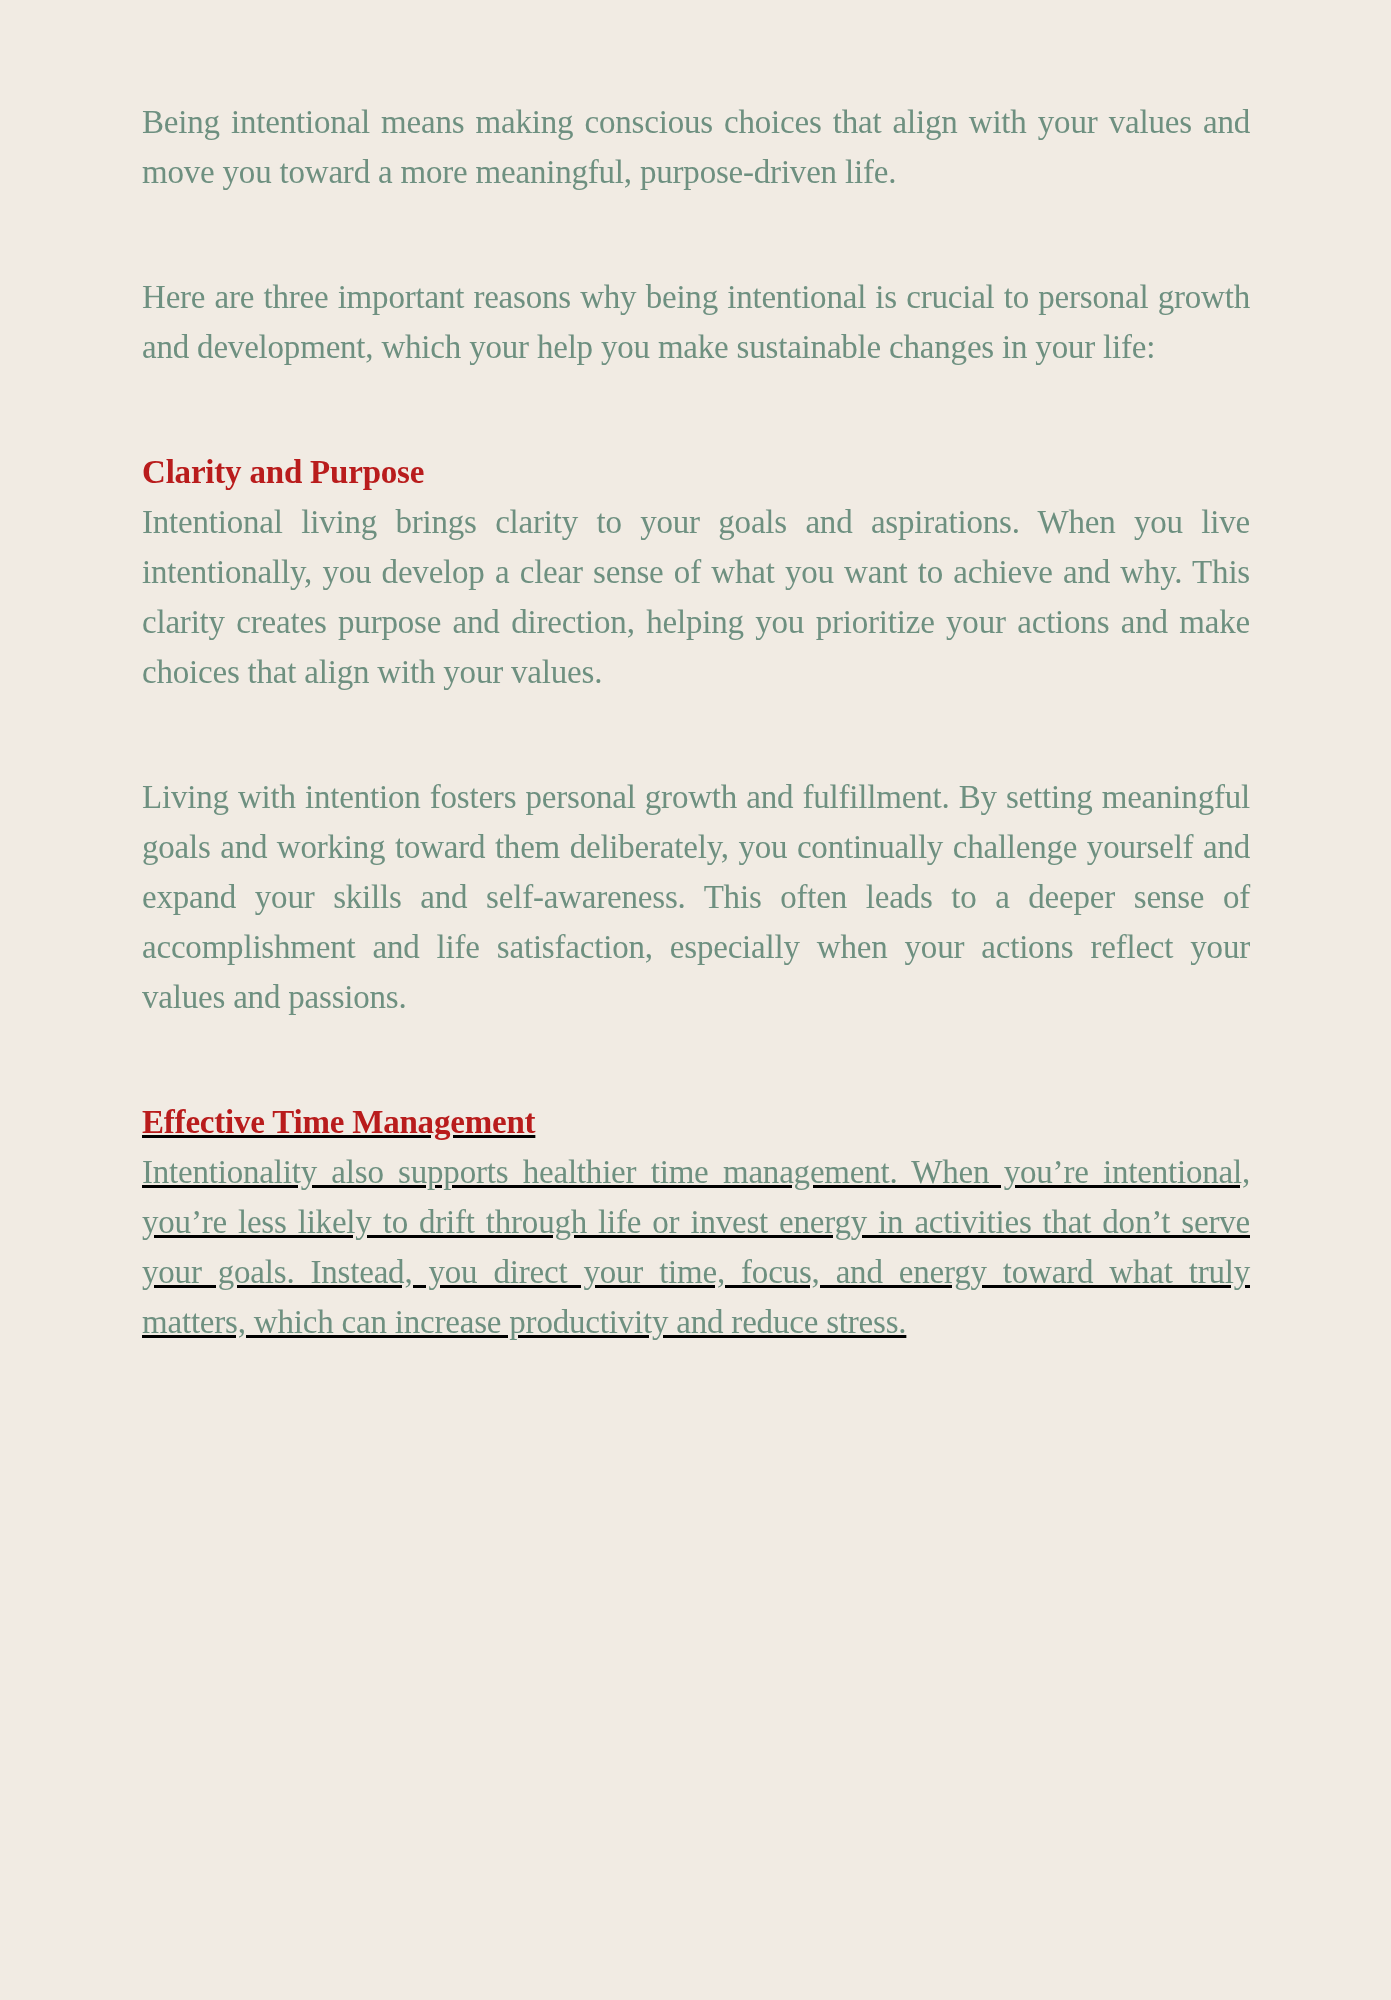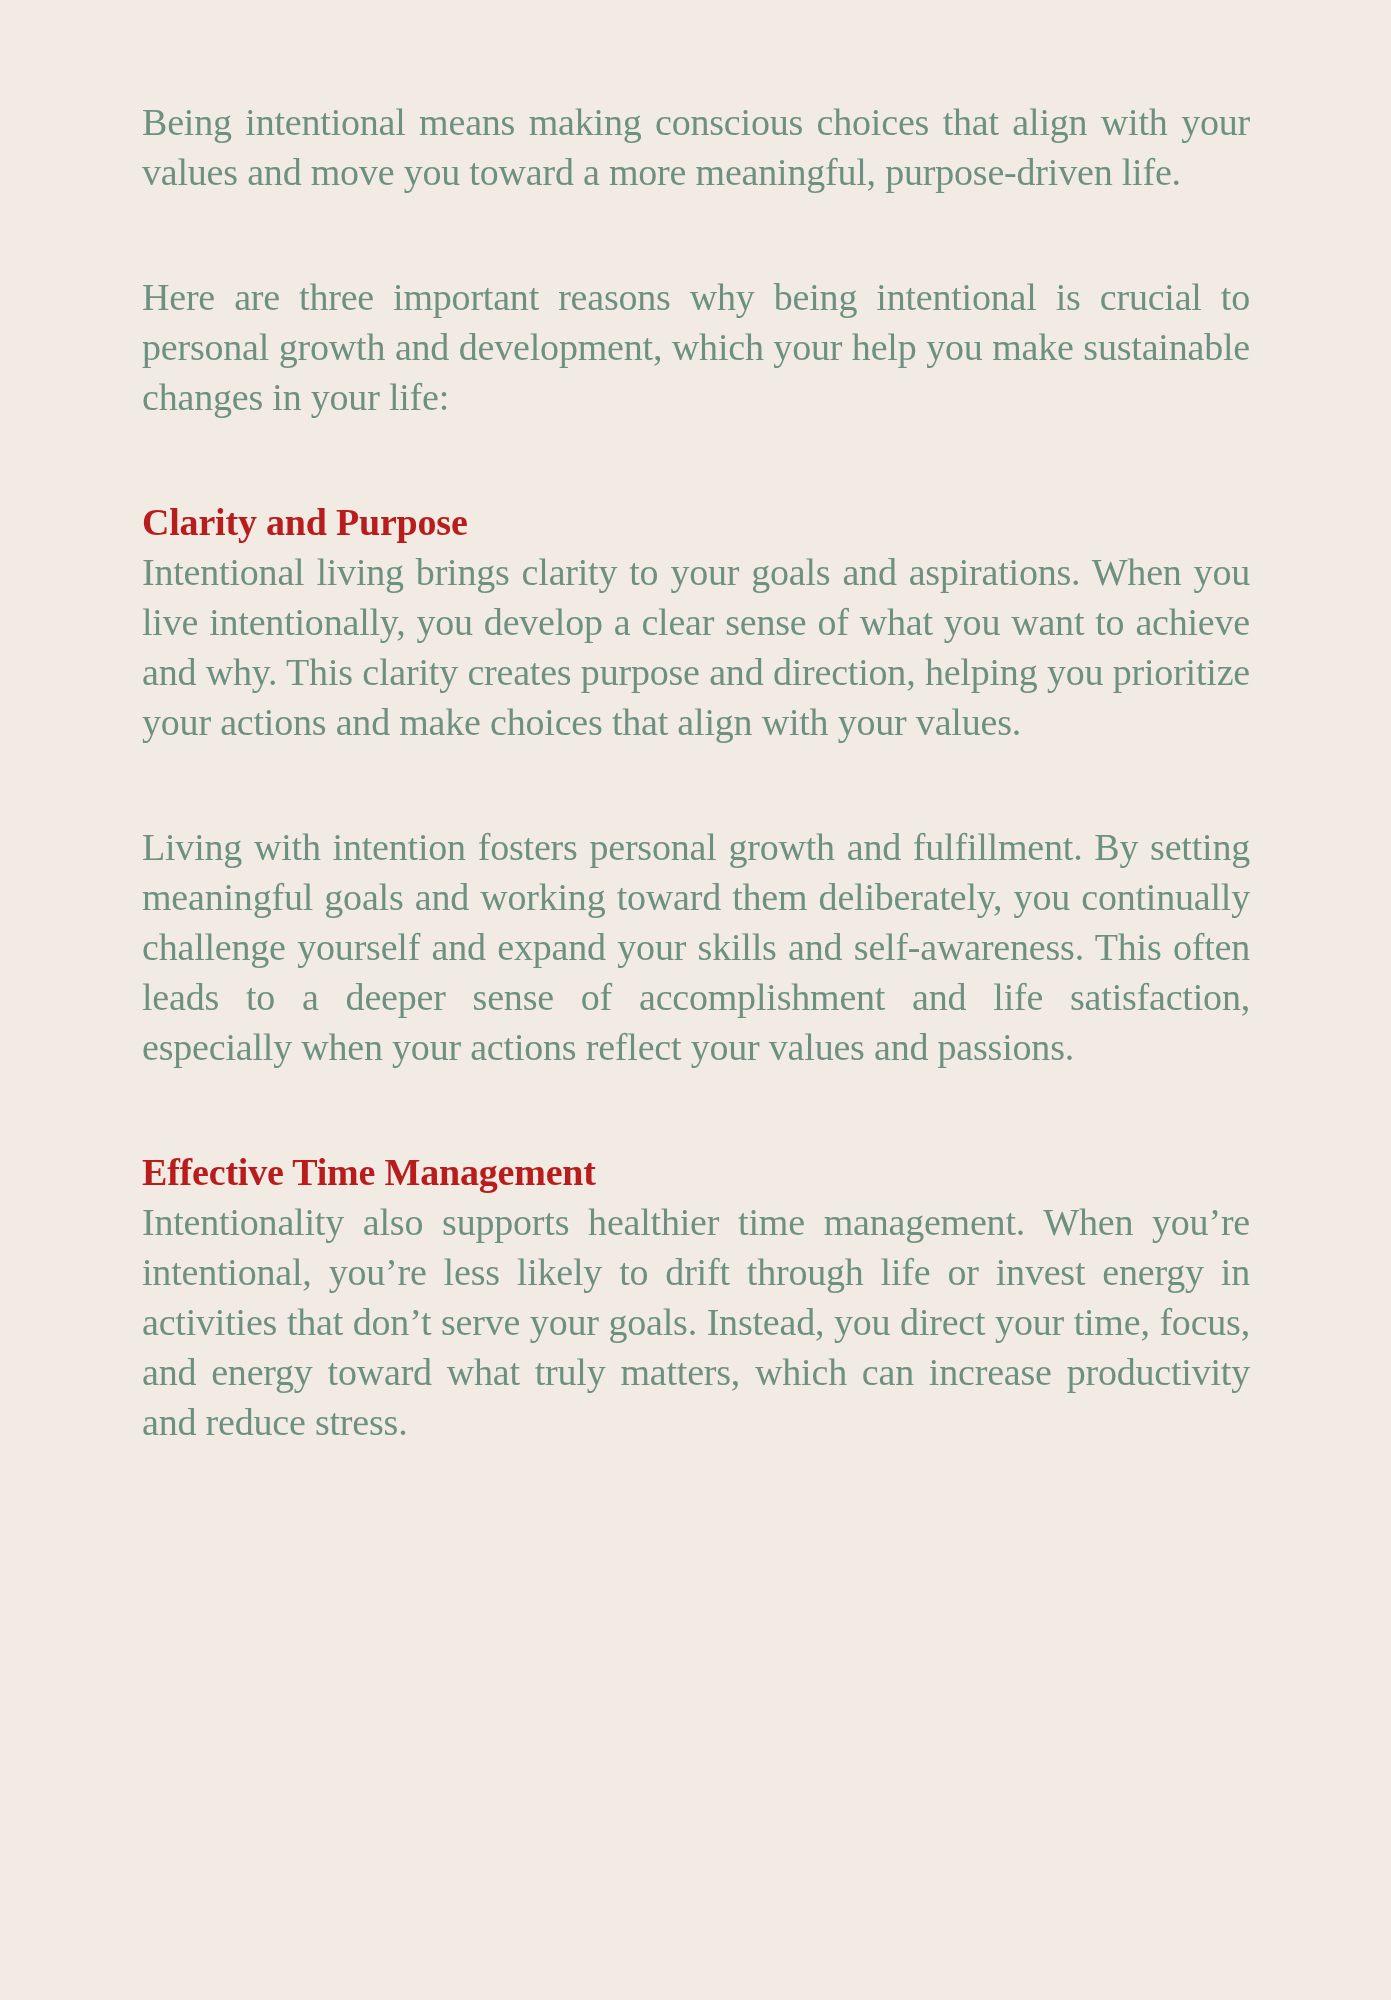--- a/index.html
+++ b/index.html
@@ -19,25 +19,26 @@
     box-sizing: border-box;
     width: 100%;
     height: 100%;
     padding: 97px 141px 0 142px;
   }
   .block {
     margin: 0 0 75px 0;
   }
   .block:last-child {
     margin-bottom: 0;
+    text-decoration: underline;
   }
   p, h2 {
     margin: 0;
     font-family: "Liberation Serif", "DejaVu Serif", serif;
-    font-size: 38px;
+    font-size: 33px;
     line-height: 50px;
     letter-spacing: -0.2px;
     color: #6e9080;
   }
   p.body-text {
     text-align: justify;
     text-justify: inter-word;
   }
   h2.section-heading {
     font-weight: 700;

